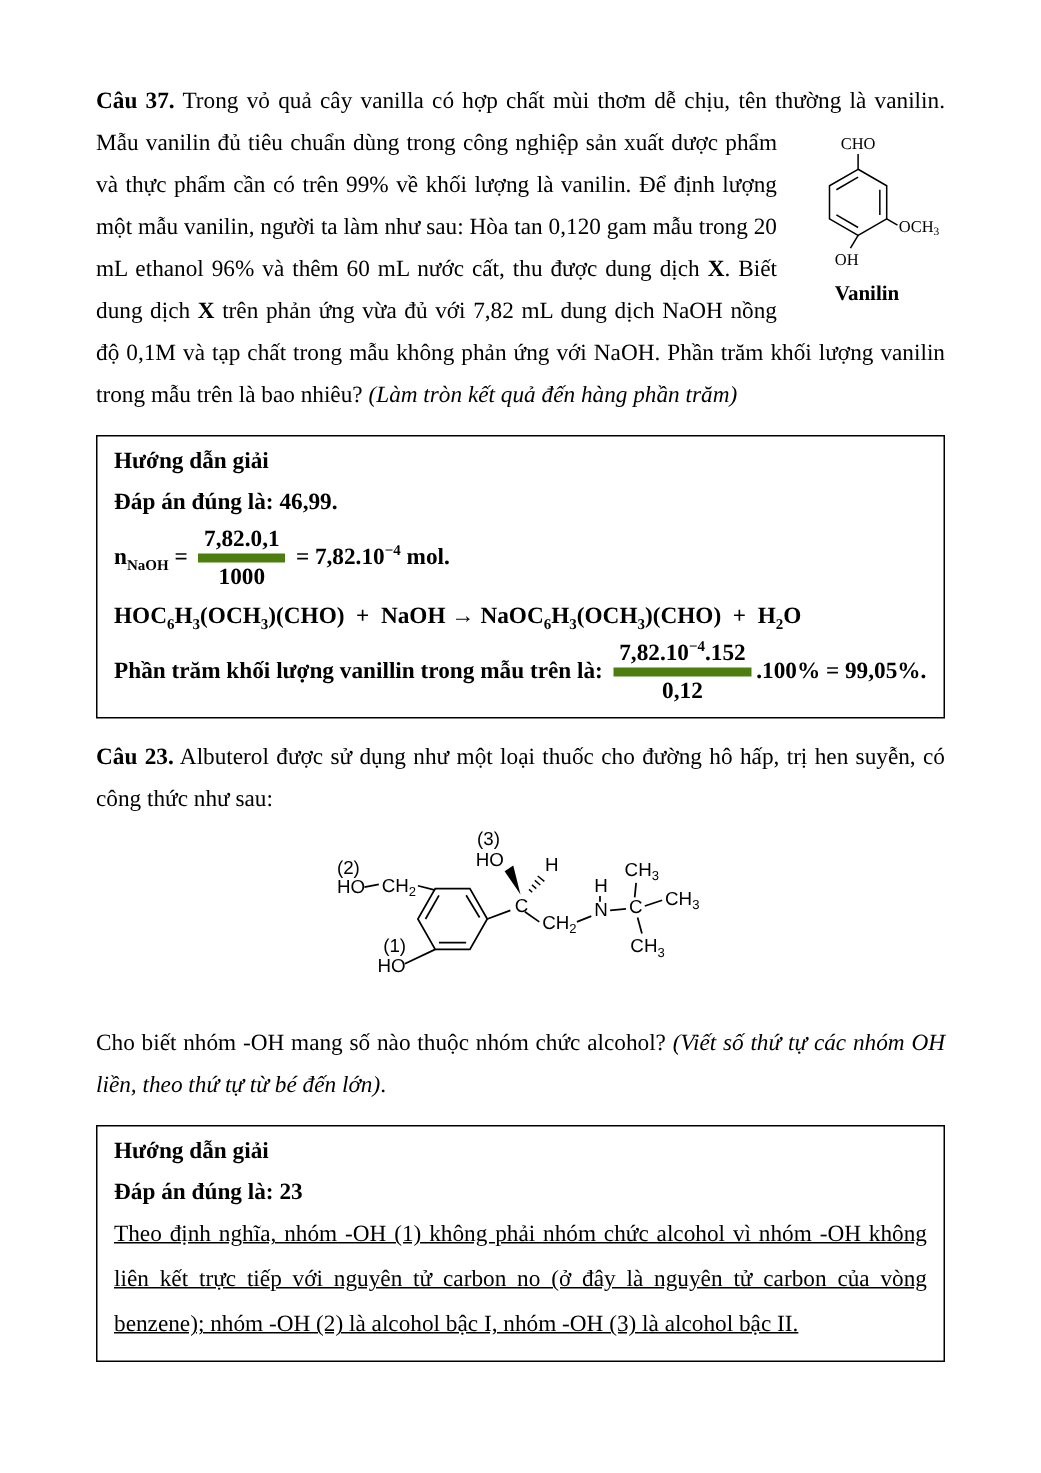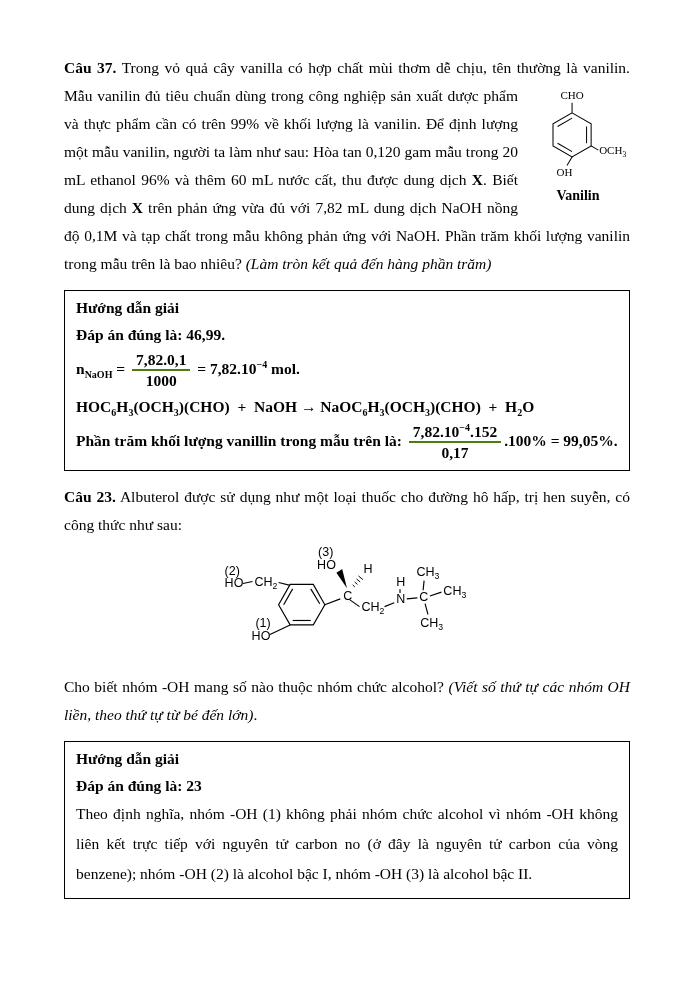--- a/index.html
+++ b/index.html
@@ -8,24 +8,24 @@
   .page{padding:54px 64px 0;font-size:15.5px;}
   .para{text-align:justify;line-height:28px;}
   .qlabel{font-weight:700;}
   
   .fig-vanillin{float:right;width:104px;margin:2px 0 0 8px;text-align:center;}
   .fig-vanillin .caption{display:block;font-weight:700;font-size:14px;line-height:15px;}
   .fig-vanillin svg text{font-family:"Liberation Serif","DejaVu Serif",serif;font-size:13px;fill:#000;}
   
   .solution-box{border:1px solid #000;margin:12px 0 12px;padding:3px 11px 9px;clear:both;}
   .sol-hdr{font-weight:700;line-height:27px;}
-  .sol-text{line-height:30px;}
+  .sol-text{line-height:30px;text-decoration:underline;}
   .formula{line-height:27px;margin-top:3px;font-weight:bold;}
   .frac{display:inline-block;vertical-align:middle;text-align:center;line-height:1.12;margin:0 3px;}
-  .frac .num{display:block;border-bottom:2px solid #4d7c0f;padding:0 4px 1px;}
+  .frac .num{display:block;border-bottom:6px solid #4d7c0f;padding:0 4px 1px;}
   .frac .den{display:block;padding-top:1px;}
   sub{font-size:10px;line-height:0;}
   sup{font-size:10px;line-height:0;}
   
   .structure-center{text-align:center;margin:4px 0 0;}
   .structure-center svg text{font-family:"Liberation Sans","DejaVu Sans",sans-serif;font-size:13px;fill:#000;}
   .lbl-num{font-size:10px;}
   .subs{font-size:9px;}
   .q27-question{margin-top:20px;}
 </style>
@@ -55,21 +55,21 @@
       <span class="caption">Vanilin</span>
     </span>
     <span>Mẫu vanilin đủ tiêu chuẩn dùng trong công nghiệp sản xuất dược phẩm và thực phẩm cần có trên 99% về khối lượng là vanilin. Để định lượng một mẫu vanilin, người ta làm như sau: Hòa tan 0,120 gam mẫu trong 20 mL ethanol 96% và thêm 60 mL nước cất, thu được dung dịch <b>X</b>. Biết dung dịch <b>X</b> trên phản ứng vừa đủ với 7,82 mL dung dịch NaOH nồng độ 0,1M và tạp chất trong mẫu không phản ứng với NaOH. Phần trăm khối lượng vanilin trong mẫu trên là bao nhiêu? <i>(Làm tròn kết quả đến hàng phần trăm)</i></span>
   </p>
 
   <div class="solution-box">
     <div class="sol-hdr">Hướng dẫn giải</div>
     <div class="sol-hdr">Đáp án đúng là: 46,99.</div>
     <div class="formula">n<sub>NaOH</sub> = <span class="frac"><span class="num">7,82.0,1</span><span class="den">1000</span></span> = 7,82.10<sup>−4</sup> mol.</div>
     <div class="formula">HOC<sub>6</sub>H<sub>3</sub>(OCH<sub>3</sub>)(CHO)&nbsp; + &nbsp;NaOH → NaOC<sub>6</sub>H<sub>3</sub>(OCH<sub>3</sub>)(CHO)&nbsp; + &nbsp;H<sub>2</sub>O</div>
-    <div class="formula">Phần trăm khối lượng vanillin trong mẫu trên là: <span class="frac"><span class="num">7,82.10<sup>−4</sup>.152</span><span class="den">0,17</span></span>.100% = 99,05%.</div>
+    <div class="formula">Phần trăm khối lượng vanillin trong mẫu trên là: <span class="frac"><span class="num">7,82.10<sup>−4</sup>.152</span><span class="den">0,12</span></span>.100% = 99,05%.</div>
   </div>
 
   <p class="para">
     <b class="qlabel">Câu 23.</b>
     <span>Albuterol được sử dụng như một loại thuốc cho đường hô hấp, trị hen suyễn, có công thức như sau:</span>
   </p>
 
   <div class="structure-center">
     <svg width="250" height="106" viewBox="0 0 258 110">
       <g stroke="#000" stroke-width="1.2" fill="none">

